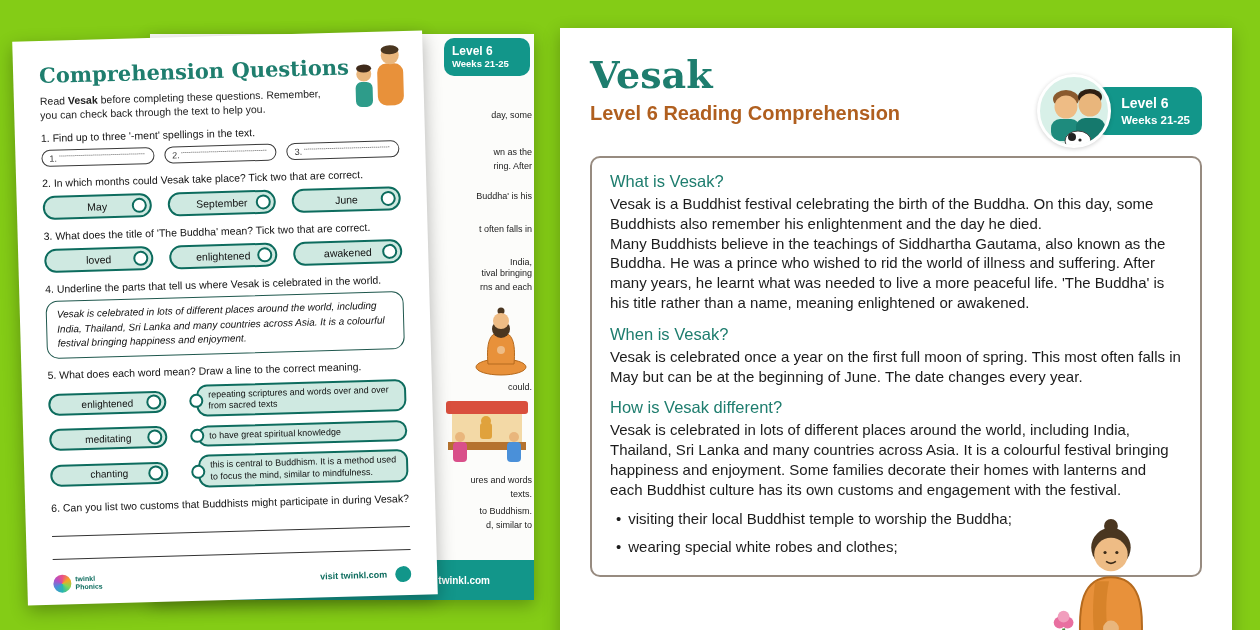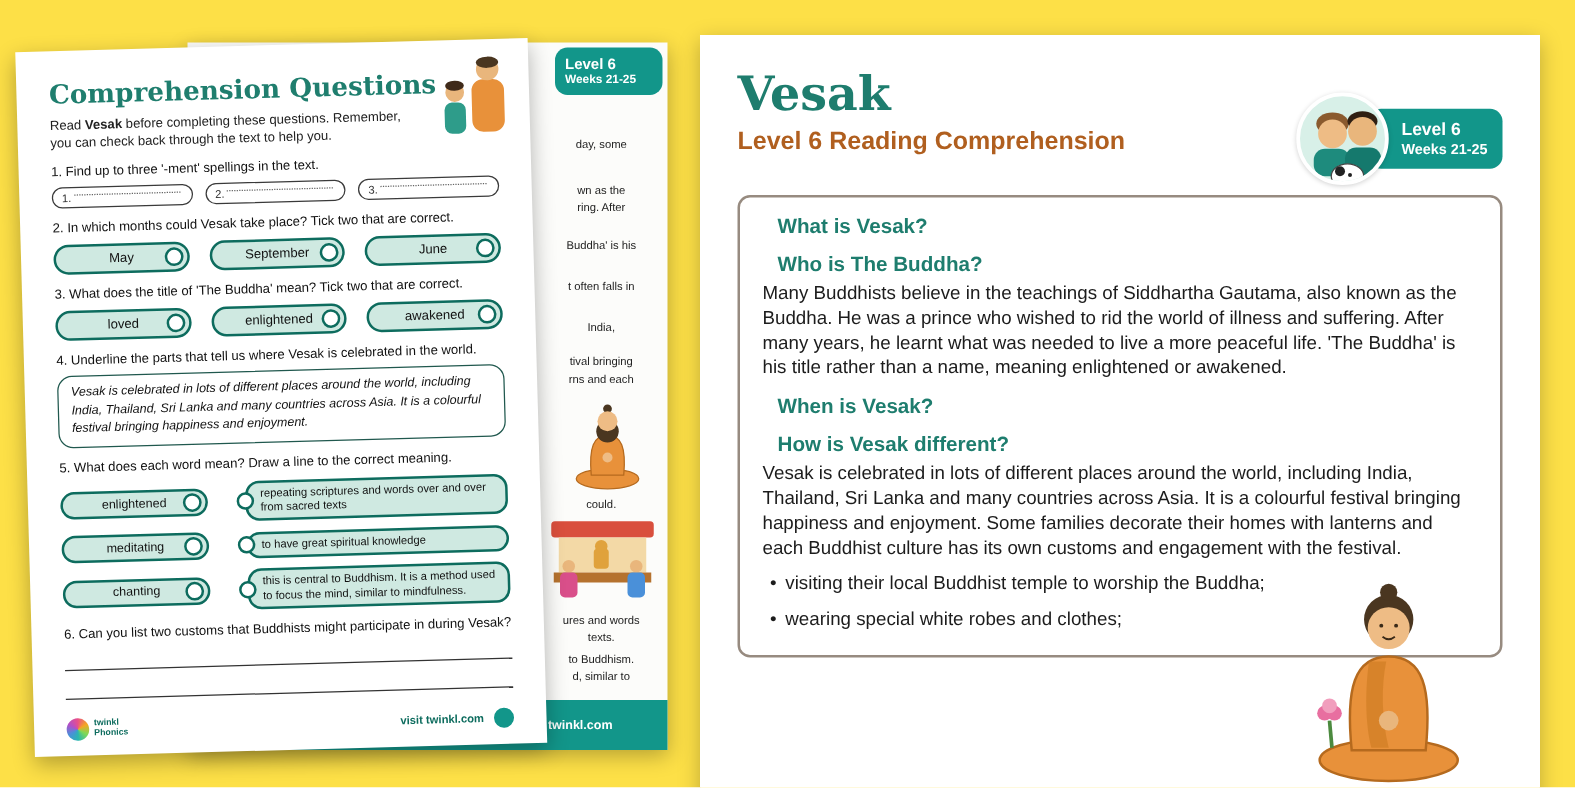--- a/index.html
+++ b/index.html
@@ -1,31 +1,31 @@
 <!DOCTYPE html>
 <html><head>
 <meta charset="utf-8">
 <style>
   * { box-sizing: border-box; }
   html,body { margin:0; padding:0; }
   body { width:1260px; height:630px; font-family:"Liberation Sans", sans-serif; }
-  .canvas { position:relative; width:1260px; height:630px; background:#fde047; overflow:hidden; }
+  .canvas { position:relative; width:1260px; height:630px; background:#84cc16; overflow:hidden; }
 
   
   .mid-page { position:absolute; left:150px; top:34px; width:384px; height:566px;
     background:#fcfcfa; box-shadow:0 5px 16px rgba(0,0,0,.28); z-index:1; }
   .mid-badge { position:absolute; top:4px; right:4px; width:86px; background:#12968a; color:#fff;
     border-radius:10px; padding:6px 8px; display:flex; flex-direction:column; line-height:1.2; }
   .mid-badge .mb1 { font-size:12px; font-weight:bold; }
   .mid-badge .mb2 { font-size:9.5px; font-weight:bold; }
   .mid-col { position:absolute; top:76px; right:2px; width:102px; display:flex; flex-direction:column;
-    align-items:center; font-size:9px; color:#222; line-height:1.2; }
+    align-items:flex-end; font-size:9px; color:#222; line-height:1.2; }
   .frag { display:block; white-space:nowrap; }
   .f1{margin-top:26px}.f2{margin-top:3px}.f3{margin-top:20px}.f4{margin-top:22px}
-  .f5{margin-top:22px}.f6{margin-top:16px}.f7{margin-top:3px}
+  .f5{margin-top:22px}.f6{margin-top:0}.f7{margin-top:3px}
   .mid-buddha{margin:8px 0 4px 10px}
   .f8{margin-top:2px}
   .mid-celebration{margin:6px 0 2px 0}
   .f9{margin-top:4px}.f10{margin-top:3px}.f11{margin-top:6px}.f12{margin-top:3px}
   .mid-footer { position:absolute; bottom:0; left:0; width:100%; height:40px; background:#12968a;
     display:flex; align-items:center; justify-content:flex-end; padding-right:44px;
     color:#fff; font-size:10px; font-weight:bold; }
 
   
   .left-page { position:absolute; left:20px; top:36px; width:410px; height:564px; background:#fff;
@@ -71,21 +71,21 @@
   .rp-title { margin:0; font-size:38px; font-weight:bold; color:#1e7d6e; font-family:"DejaVu Serif", serif; }
   .rp-subtitle { margin:5px 0 0; font-size:20px; font-weight:bold; color:#b05f1f; }
   .rp-badge-group { position:absolute; top:22px; right:0; display:flex; align-items:center; }
   .kids-circle { width:74px; height:74px; border-radius:50%; background:#d8f0e8; border:3px solid #fff;
     box-shadow:0 1px 4px rgba(0,0,0,.18); z-index:2; margin-right:-16px; overflow:hidden; flex:none; }
   .rp-badge { background:#12968a; color:#fff; border-radius:10px; padding:8px 12px 8px 26px;
     display:flex; flex-direction:column; line-height:1.25; }
   .rp-badge .b1 { font-size:14px; font-weight:bold; }
   .rp-badge .b2 { font-size:11.5px; font-weight:bold; }
   .text-box { margin-top:12px; border:2px solid #978b80; border-radius:10px; padding:12px 18px 18px; }
-  .text-box h3 { margin:12px 12px 3px; font-size:16.5px; font-weight:bold; color:#1e7d6e; }
+  .text-box h3 { margin:12px 0 3px; font-size:16.5px; font-weight:normal; color:#1e7d6e; }
   .text-box h3.first { margin-top:2px; }
   .text-box p { margin:0; font-size:15px; line-height:1.32; color:#1c1c1c; }
   .include { margin-top:12px !important; }
   .bullet { display:flex; gap:7px; margin-top:9px; padding-left:6px; font-size:15px; line-height:1.32; color:#1c1c1c; }
   .bullet::before { content:"•"; }
   .buddha-art { float:right; width:148px; height:178px; margin:2px 0 0 12px; }
 </style>
 </head>
 <body>
 
@@ -268,25 +268,26 @@
         </div>
         <div class="rp-badge">
           <span class="b1">Level 6</span>
           <span class="b2">Weeks 21-25</span>
         </div>
       </div>
     </header>
 
     <div class="text-box">
       <h3 class="first">What is Vesak?</h3>
-
-      <h3>Who is The Buddha?</h3>
+      <p>Vesak is a Buddhist festival celebrating the birth of the Buddha. On this day, some Buddhists also remember his enlightenment and the day he died.</p>
+
       <p>Many Buddhists believe in the teachings of Siddhartha Gautama, also known as the Buddha. He was a prince who wished to rid the world of illness and suffering. After many years, he learnt what was needed to live a more peaceful life. 'The Buddha' is his title rather than a name, meaning enlightened or awakened.</p>
 
       <h3>When is Vesak?</h3>
+      <p>Vesak is celebrated once a year on the first full moon of spring. This most often falls in May but can be at the beginning of June. The date changes every year.</p>
 
       <h3>How is Vesak different?</h3>
       <p>Vesak is celebrated in lots of different places around the world, including India, Thailand, Sri Lanka and many countries across Asia. It is a colourful festival bringing happiness and enjoyment. Some families decorate their homes with lanterns and each Buddhist culture has its own customs and engagement with the festival.</p>
 
       <svg class="buddha-art" viewBox="0 0 150 180">
         <ellipse cx="78" cy="160" rx="56" ry="17" fill="#e8913a" stroke="#b56a1e" stroke-width="2"></ellipse>
         <path d="M48,152 C43,102 50,76 78,76 C106,76 113,102 108,152 Z" fill="#e8913a" stroke="#b56a1e" stroke-width="2"></path>
         <path d="M62,80 C58,110 60,135 64,150 L78,150 C72,125 72,100 76,80 Z" fill="#d07d24" opacity="0.7"></path>
         <circle cx="78" cy="128" r="8" fill="#e9b67c"></circle>
         <circle cx="78" cy="46" r="20" fill="#4a3620"></circle>

